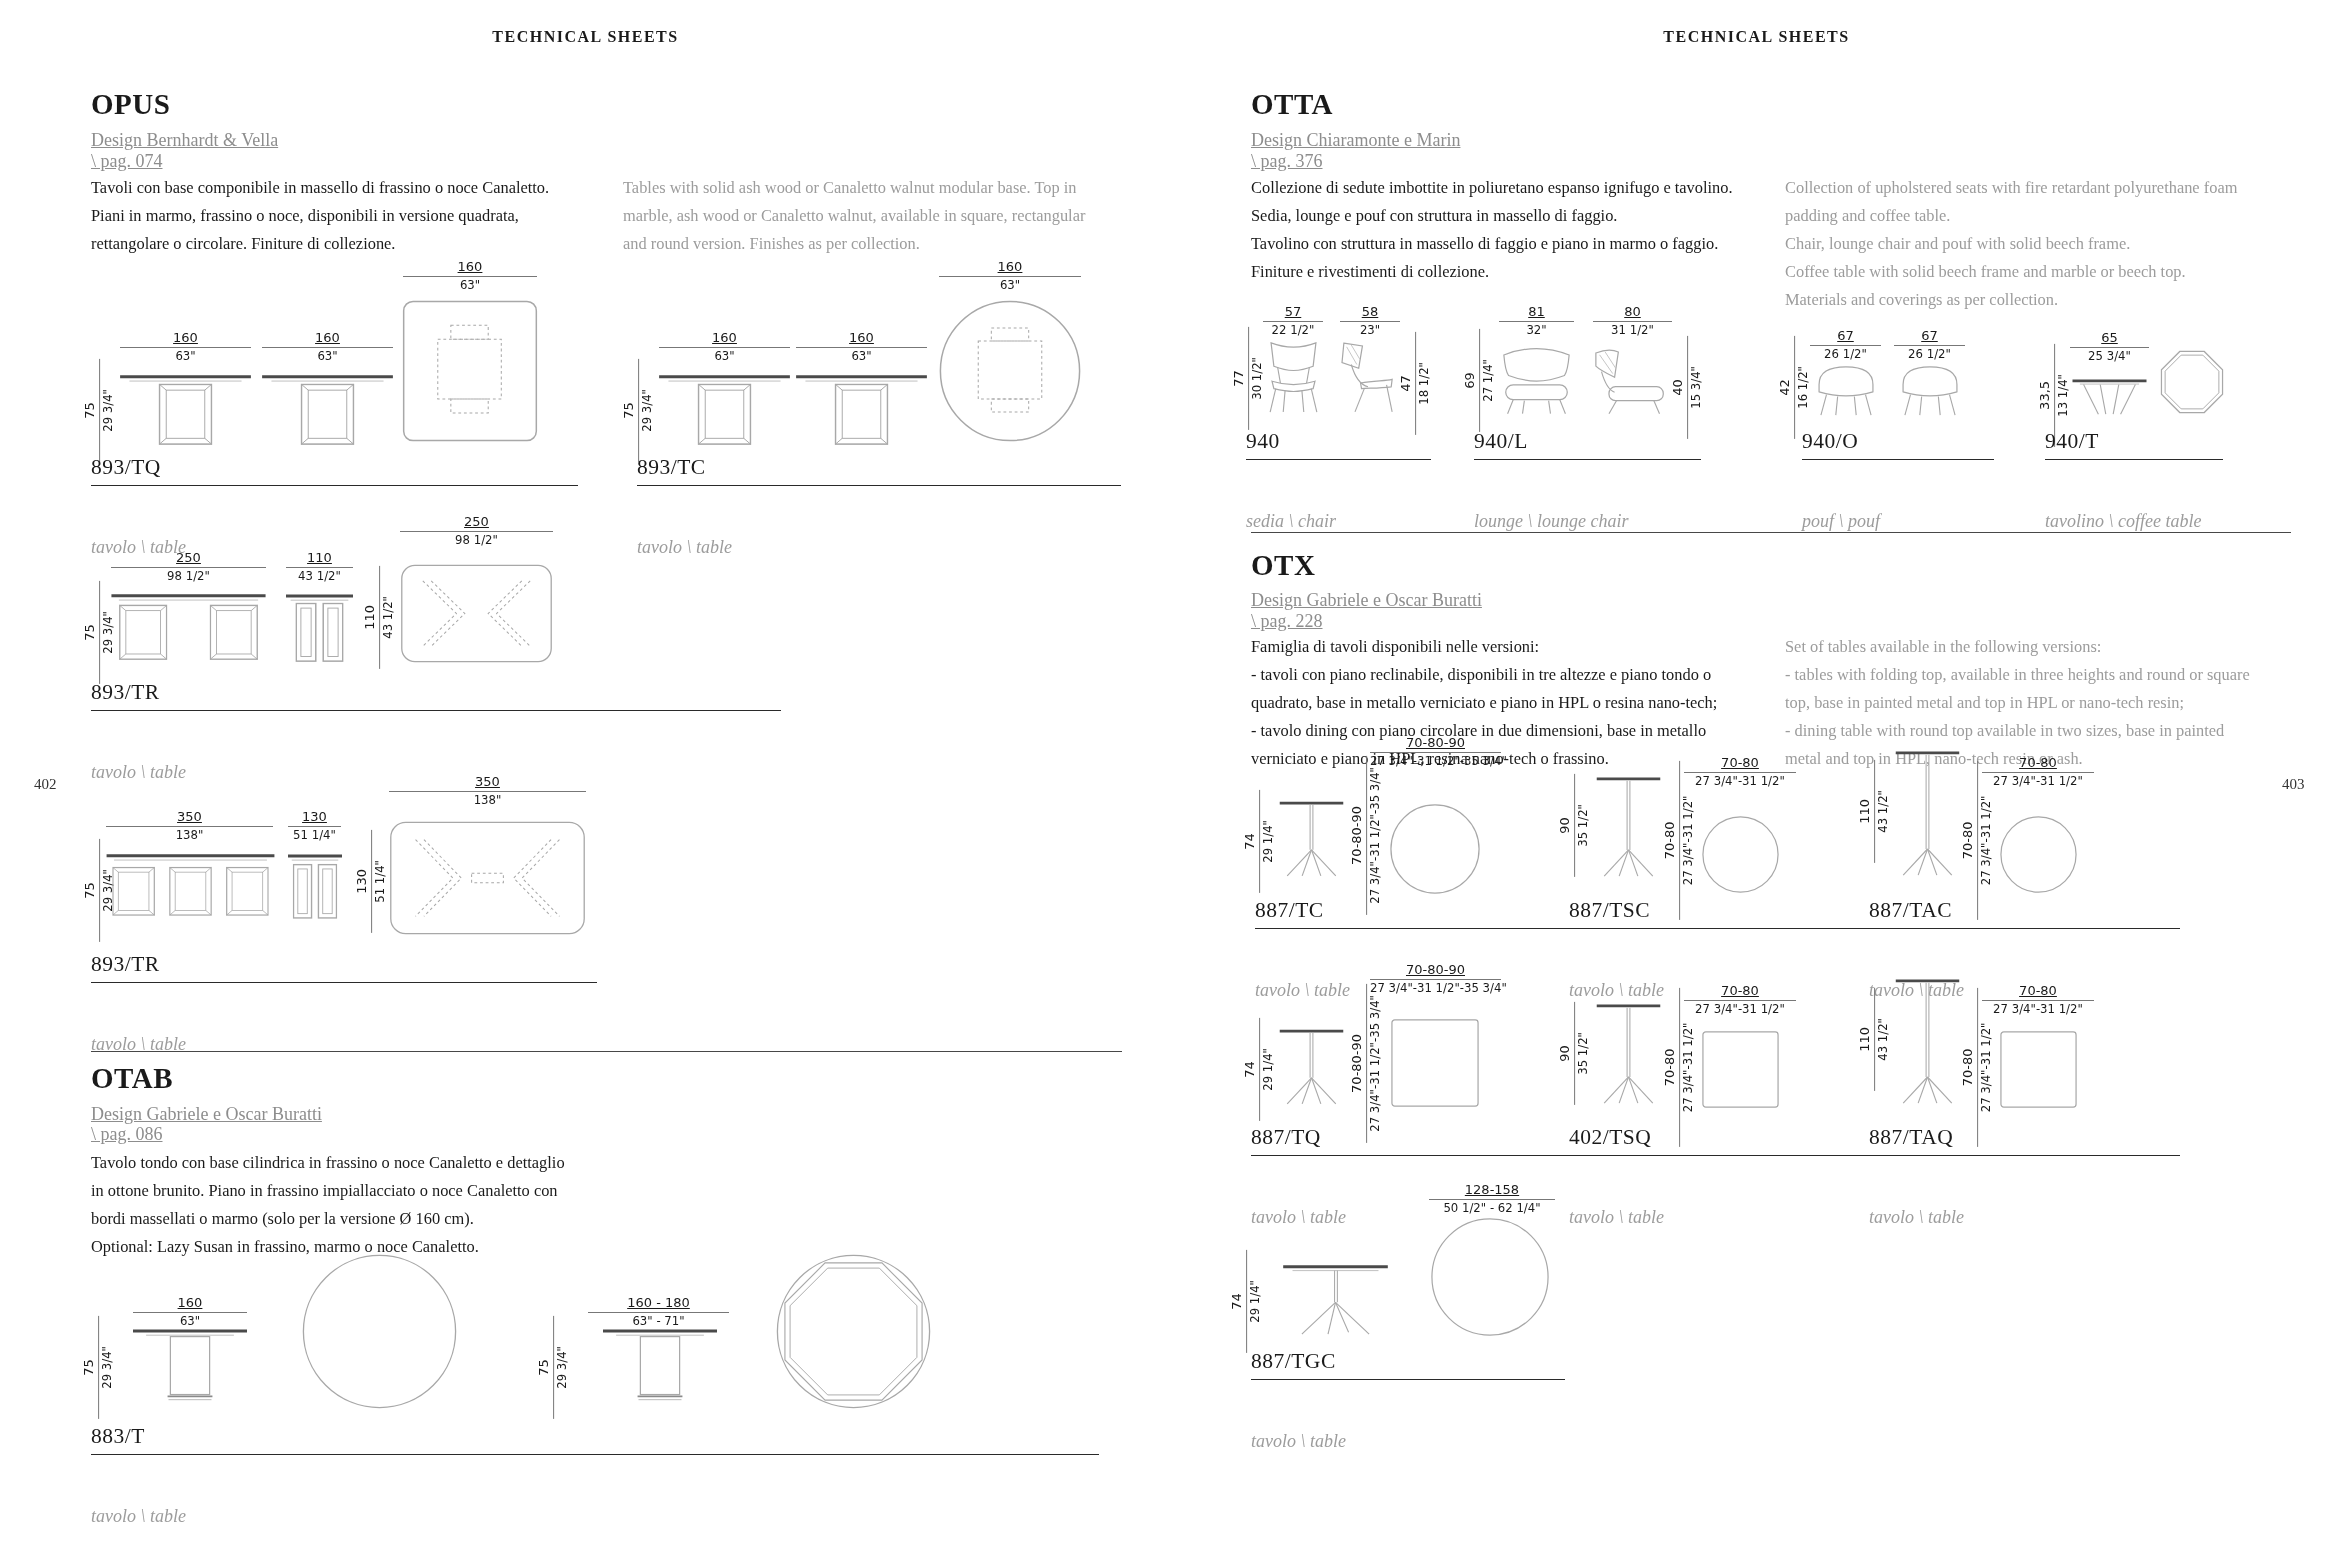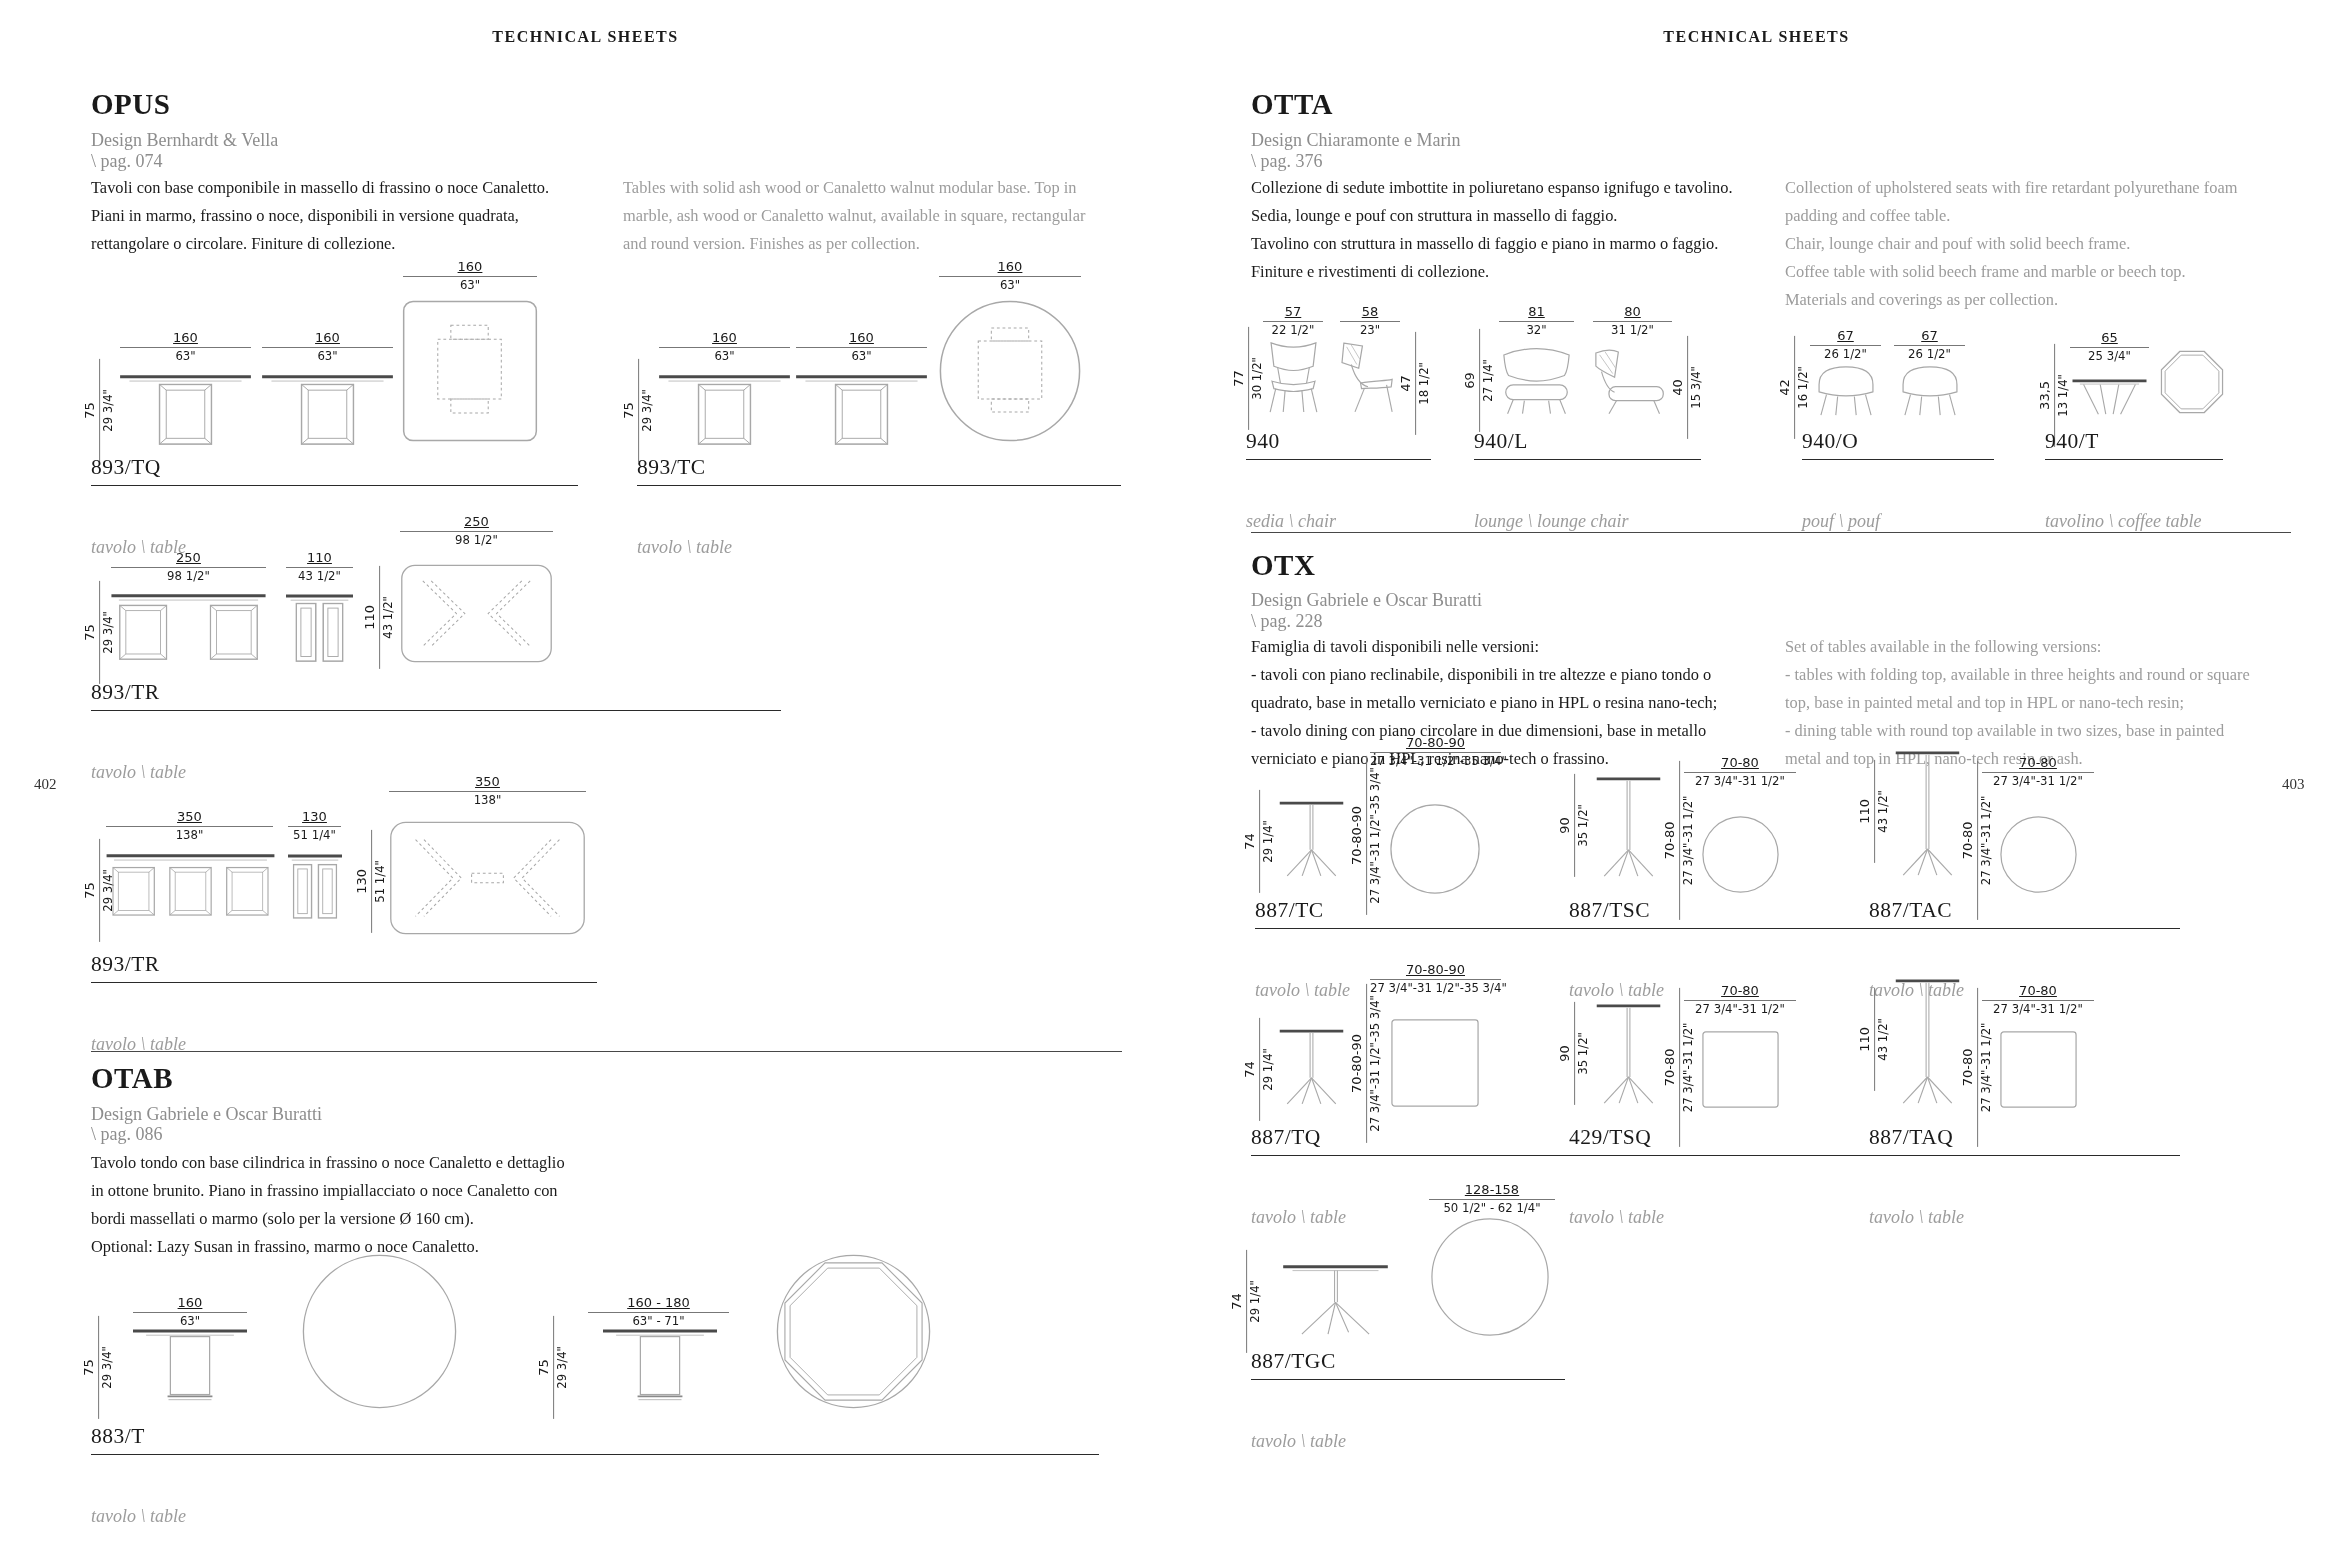--- a/index.html
+++ b/index.html
@@ -4,21 +4,21 @@
 <style>
   html,body{margin:0;padding:0;}
   body{width:2342px;height:1562px;background:#ffffff;position:relative;
        font-family:"Liberation Serif",serif;color:#1a1a1a;overflow:hidden;}
   .page{position:absolute;top:0;width:1171px;height:1562px;}
   #page-l{left:0;} #page-r{left:1171px;}
   .sheet-header{position:absolute;top:28px;left:0;right:0;text-align:center;
        font-weight:bold;font-size:16px;letter-spacing:1.5px;}
   .pagenum{position:absolute;font-size:15px;color:#333;}
   .sec-title{position:absolute;font-size:29px;font-weight:bold;letter-spacing:0.5px;}
-  .sec-designer,.sec-pag{position:absolute;font-size:18px;color:#8d8d8d;}
+  .sec-designer,.sec-pag{position:absolute;font-size:18px;color:#8d8d8d;text-decoration:underline;}
   .txt{position:absolute;font-size:16.4px;line-height:28px;white-space:pre-line;}
   .txt.en{color:#9c9c9c;}
   .dim-h{position:absolute;text-align:center;font-family:"DejaVu Sans",sans-serif;}
   .dim-h .cm{display:block;font-size:13px;line-height:15px;border-bottom:0.9px solid #777;padding:0 1.9px 1.9px;white-space:nowrap;text-decoration:underline;}
   .dim-h .in{display:block;font-size:11.7px;line-height:13px;padding-top:1.9px;white-space:nowrap;}
   .dim-v{position:absolute;width:103px;text-align:center;transform:rotate(-90deg);
        font-family:"DejaVu Sans",sans-serif;}
   .dim-v.long{width:159px;}
   .dim-v .cm{display:block;font-size:13px;line-height:15px;border-bottom:0.9px solid #777;padding:0 1.9px 1.9px;white-space:nowrap;}
   .dim-v .in{display:block;font-size:11.7px;line-height:13px;padding-top:1.9px;white-space:nowrap;}
@@ -582,21 +582,21 @@
       <span class="in">27 3/4"-31 1/2"</span>
     </div>
   <div class="dim-h" style="left:513px;top:983px;width:112px">
     <span class="cm">70-80</span>
       <span class="in">27 3/4"-31 1/2"</span>
     </div>
   <svg class="draw" style="left:531px;top:1031px" width="77" height="77" viewBox="0 0 82 82">
     <rect x="1" y="1" width="80" height="80" rx="3" fill="none" stroke="#a8a8a8" stroke-width="1.3"></rect>
   </svg>
   <div class="prod" style="left:398px;top:1125px;width:319px">
-    <span class="code">429/TSQ</span>
+    <span class="code">402/TSQ</span>
     <span class="sub">tavolo \ table</span>
   </div>
 
   <div class="dim-v" style="left:651px;top:1023px">
     <span class="cm">110</span>
       <span class="in">43 1/2"</span>
     </div>
   <svg class="draw" style="left:721px;top:979px" width="71" height="126" viewBox="0 0 76 135">
     <line x1="4" y1="2" x2="72" y2="2" stroke="#4a4a4a" stroke-width="3"></line>
     <line x1="36.5" y1="4" x2="36.5" y2="105" stroke="#a8a8a8" stroke-width="1.1"></line>

